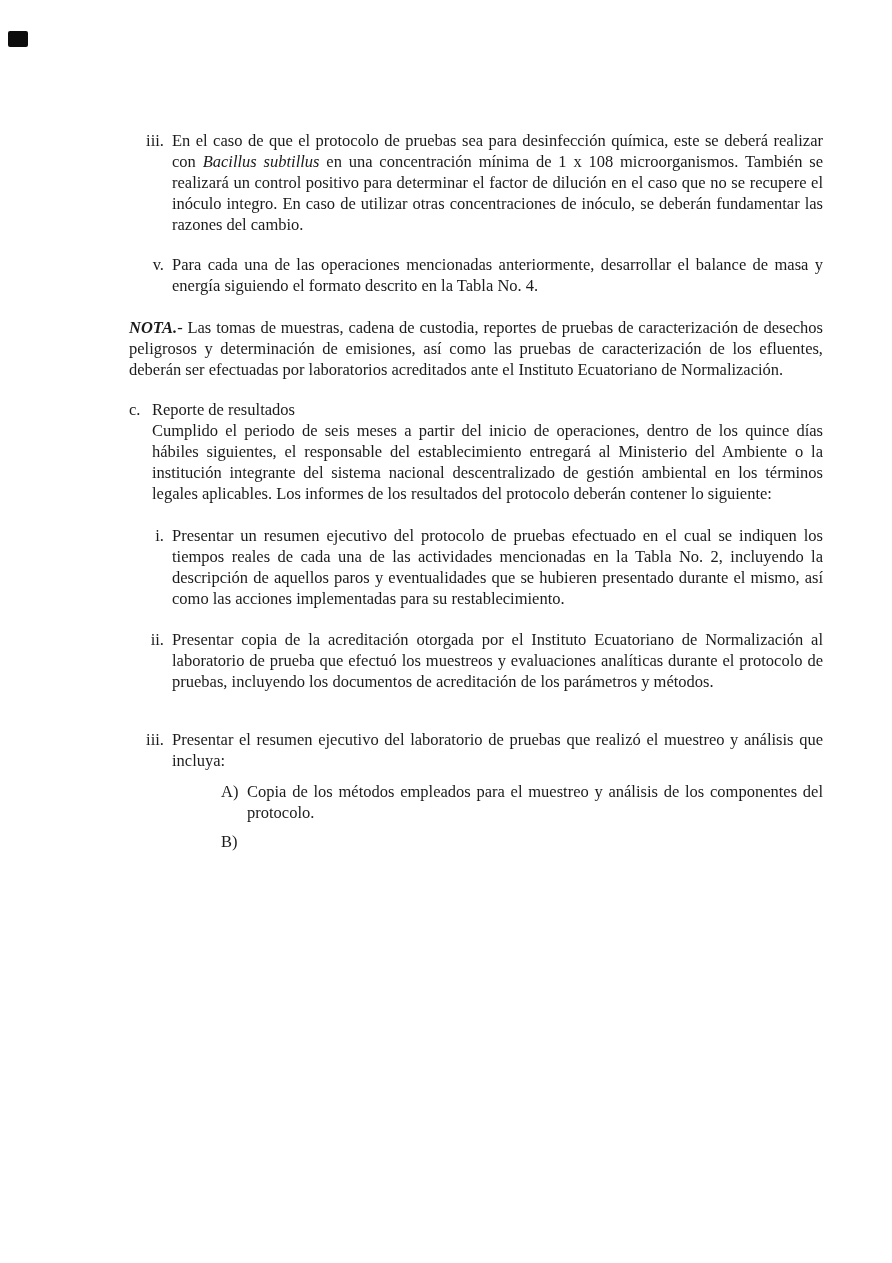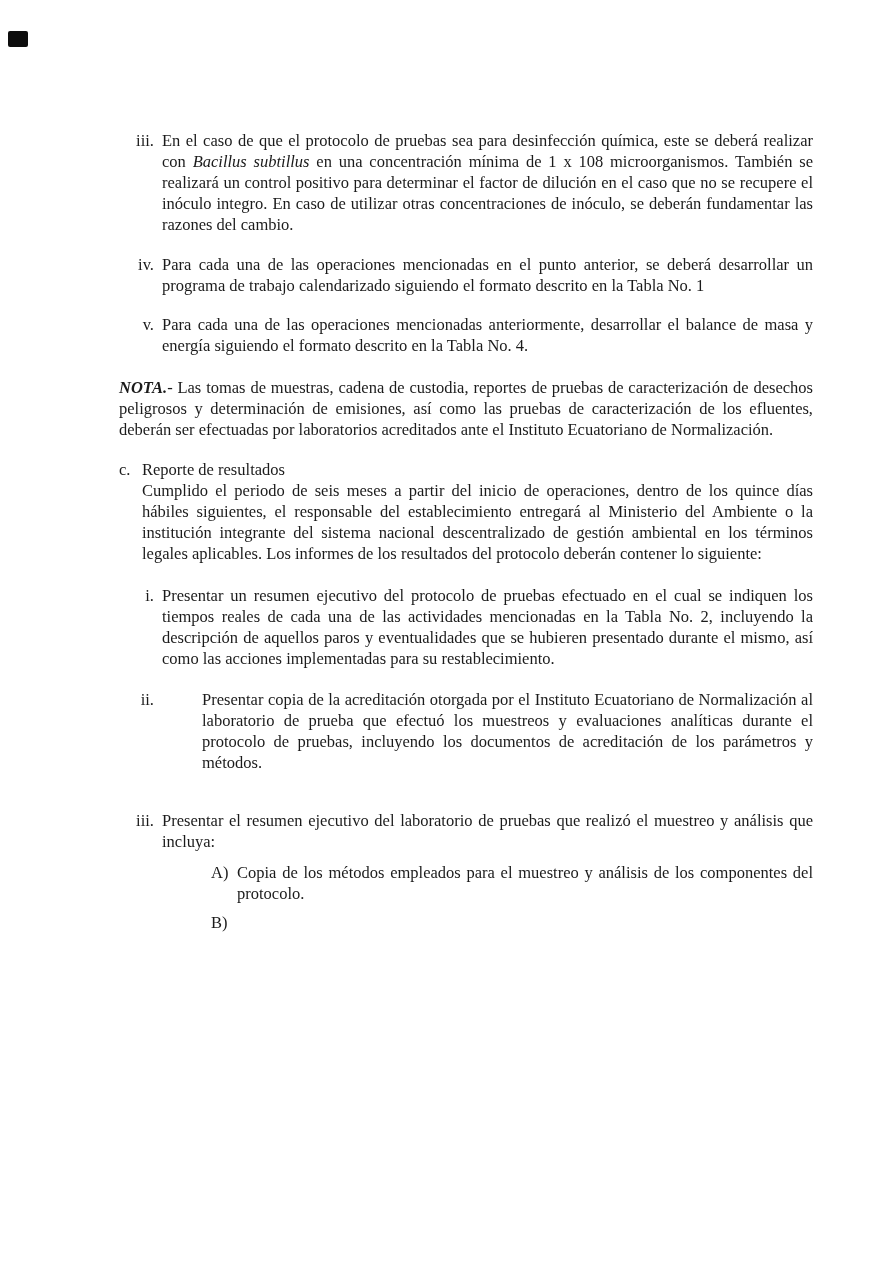--- a/index.html
+++ b/index.html
@@ -21,21 +21,21 @@
     position: absolute;
     left: 8px;
     top: 31px;
     width: 20px;
     height: 16px;
     background: #0d0d0d;
     border-radius: 2px;
   }
   .doc {
     position: absolute;
-    left: 119px;
+    left: 129px;
     top: 130px;
     width: 694px;
   }
   .li {
     display: flex;
   }
   .li .marker {
     flex: 0 0 35px;
     text-align: right;
     white-space: nowrap;
@@ -70,42 +70,38 @@
     text-align: left;
   }
   .sub .text {
     flex: 1;
     text-align: justify;
   }
   .mb19 { margin-bottom: 19px; }
   .mb18 { margin-bottom: 18px; }
   .mb21 { margin-bottom: 21px; }
   .mb20 { margin-bottom: 20px; }
-  .mb37 { margin-bottom: 37px; gap: 40px; }
+  .mb37 { margin-bottom: 37px; }
   .mb10 { margin-bottom: 10px; }
   .mb8  { margin-bottom: 8px; }
   i { font-style: italic; }
   b { font-weight: bold; font-style: italic; }
 </style>
 </head>
 <body>
 
 <div class="scan-mark"></div>
 
 <div class="doc">
 
   <div class="li mb19">
     <div class="marker">iii.</div>
     <div class="text"><span>En el caso de que el protocolo de pruebas sea para desinfección química, este se deberá realizar con </span><i>Bacillus subtillus</i><span> en una concentración mínima de 1 x 108 microorganismos. También se realizará un control positivo para determinar el factor de dilución en el caso que no se recupere el inóculo integro. En caso de utilizar otras concentraciones de inóculo, se deberán fundamentar las razones del cambio.</span></div>
   </div>
 
-  <div class="li mb18">
-    <div class="marker">iv.</div>
-    <div class="text">Para cada una de las operaciones mencionadas en el punto anterior, se deberá desarrollar un programa de trabajo calendarizado siguiendo el formato descrito en la Tabla No. 1</div>
-  </div>
 
   <div class="li mb21">
     <div class="marker">v.</div>
     <div class="text">Para cada una de las operaciones mencionadas anteriormente, desarrollar el balance de masa y energía siguiendo el formato descrito en la Tabla No. 4.</div>
   </div>
 
 
   <div class="flush mb19"><b>NOTA.</b><span>- Las tomas de muestras, cadena de custodia, reportes de pruebas de caracterización de desechos peligrosos y determinación de emisiones, así como las pruebas de caracterización de los efluentes, deberán ser efectuadas por laboratorios acreditados ante el Instituto Ecuatoriano de Normalización.</span></div>
 
   <div class="c-block mb21">

